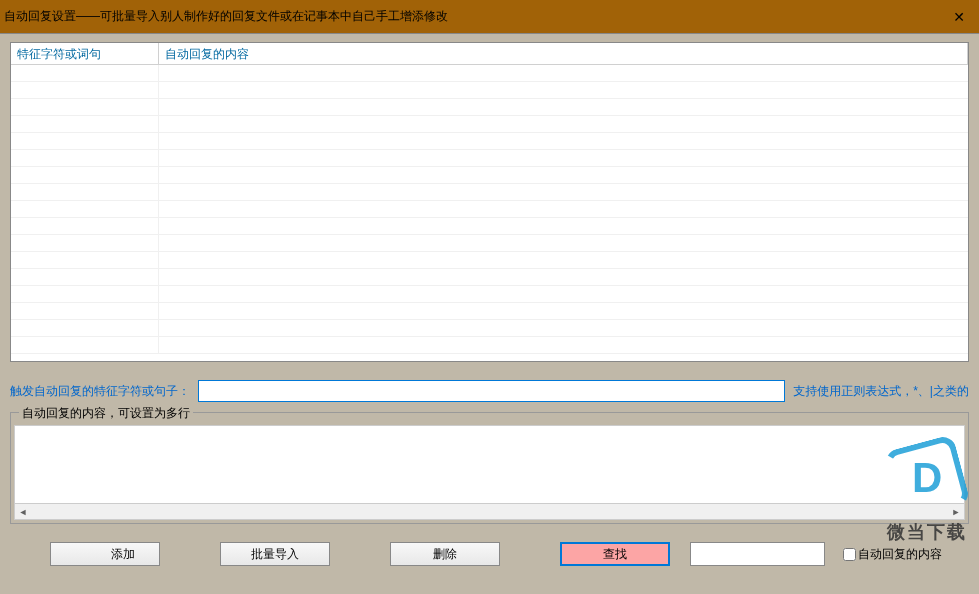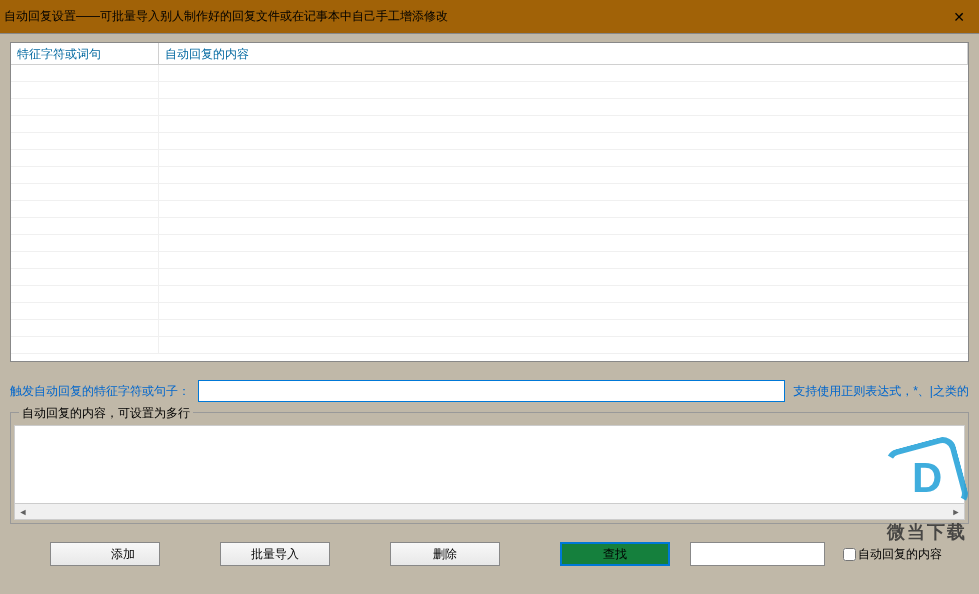--- a/index.html
+++ b/index.html
@@ -149,21 +149,21 @@
       padding: 0;
       font-family: inherit;
     }
     .btn-add { width: 110px; margin-left: 40px; padding-left: 36px; }
     .btn-import { width: 110px; margin-left: 60px; }
     .btn-delete { width: 110px; margin-left: 60px; }
     .btn-find {
       width: 110px;
       margin-left: 60px;
       border: 2px solid #0078d7;
-      background: #15803d;
+      background: #fca5a5;
     }
     .find-input {
       width: 135px;
       height: 24px;
       margin-left: 20px;
       border: 1px solid #888;
       background: #fff;
       padding: 2px 4px;
       font-size: 12px;
     }

